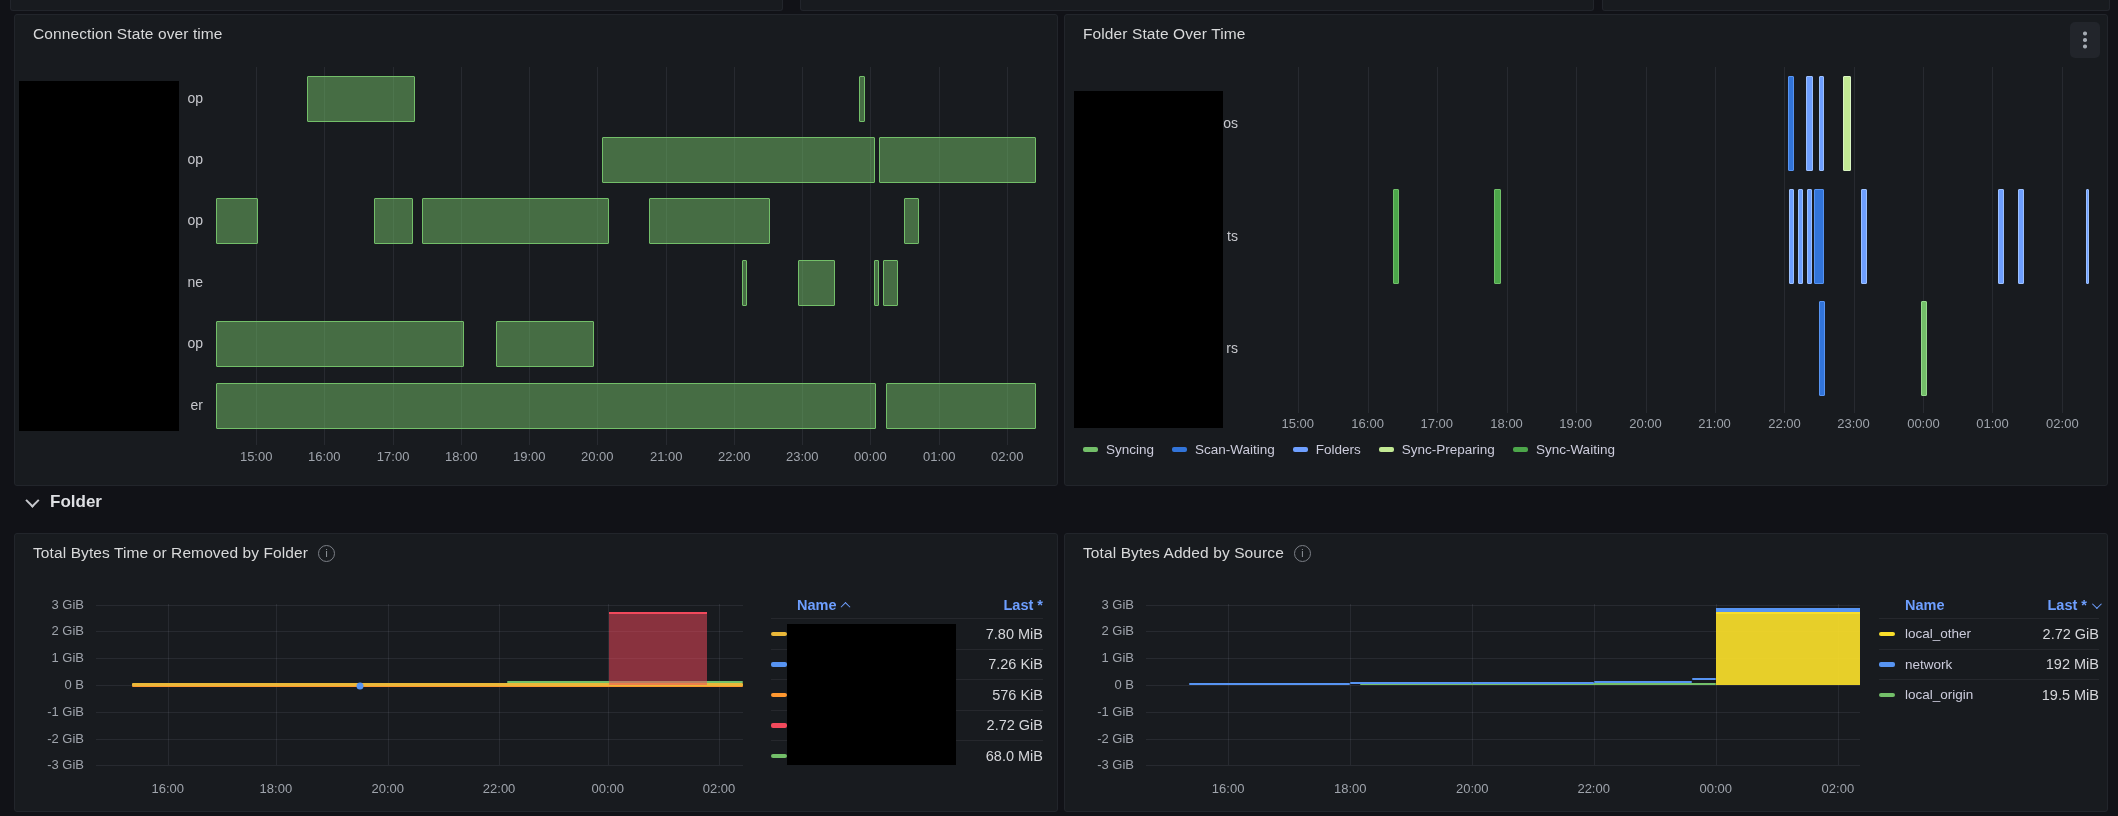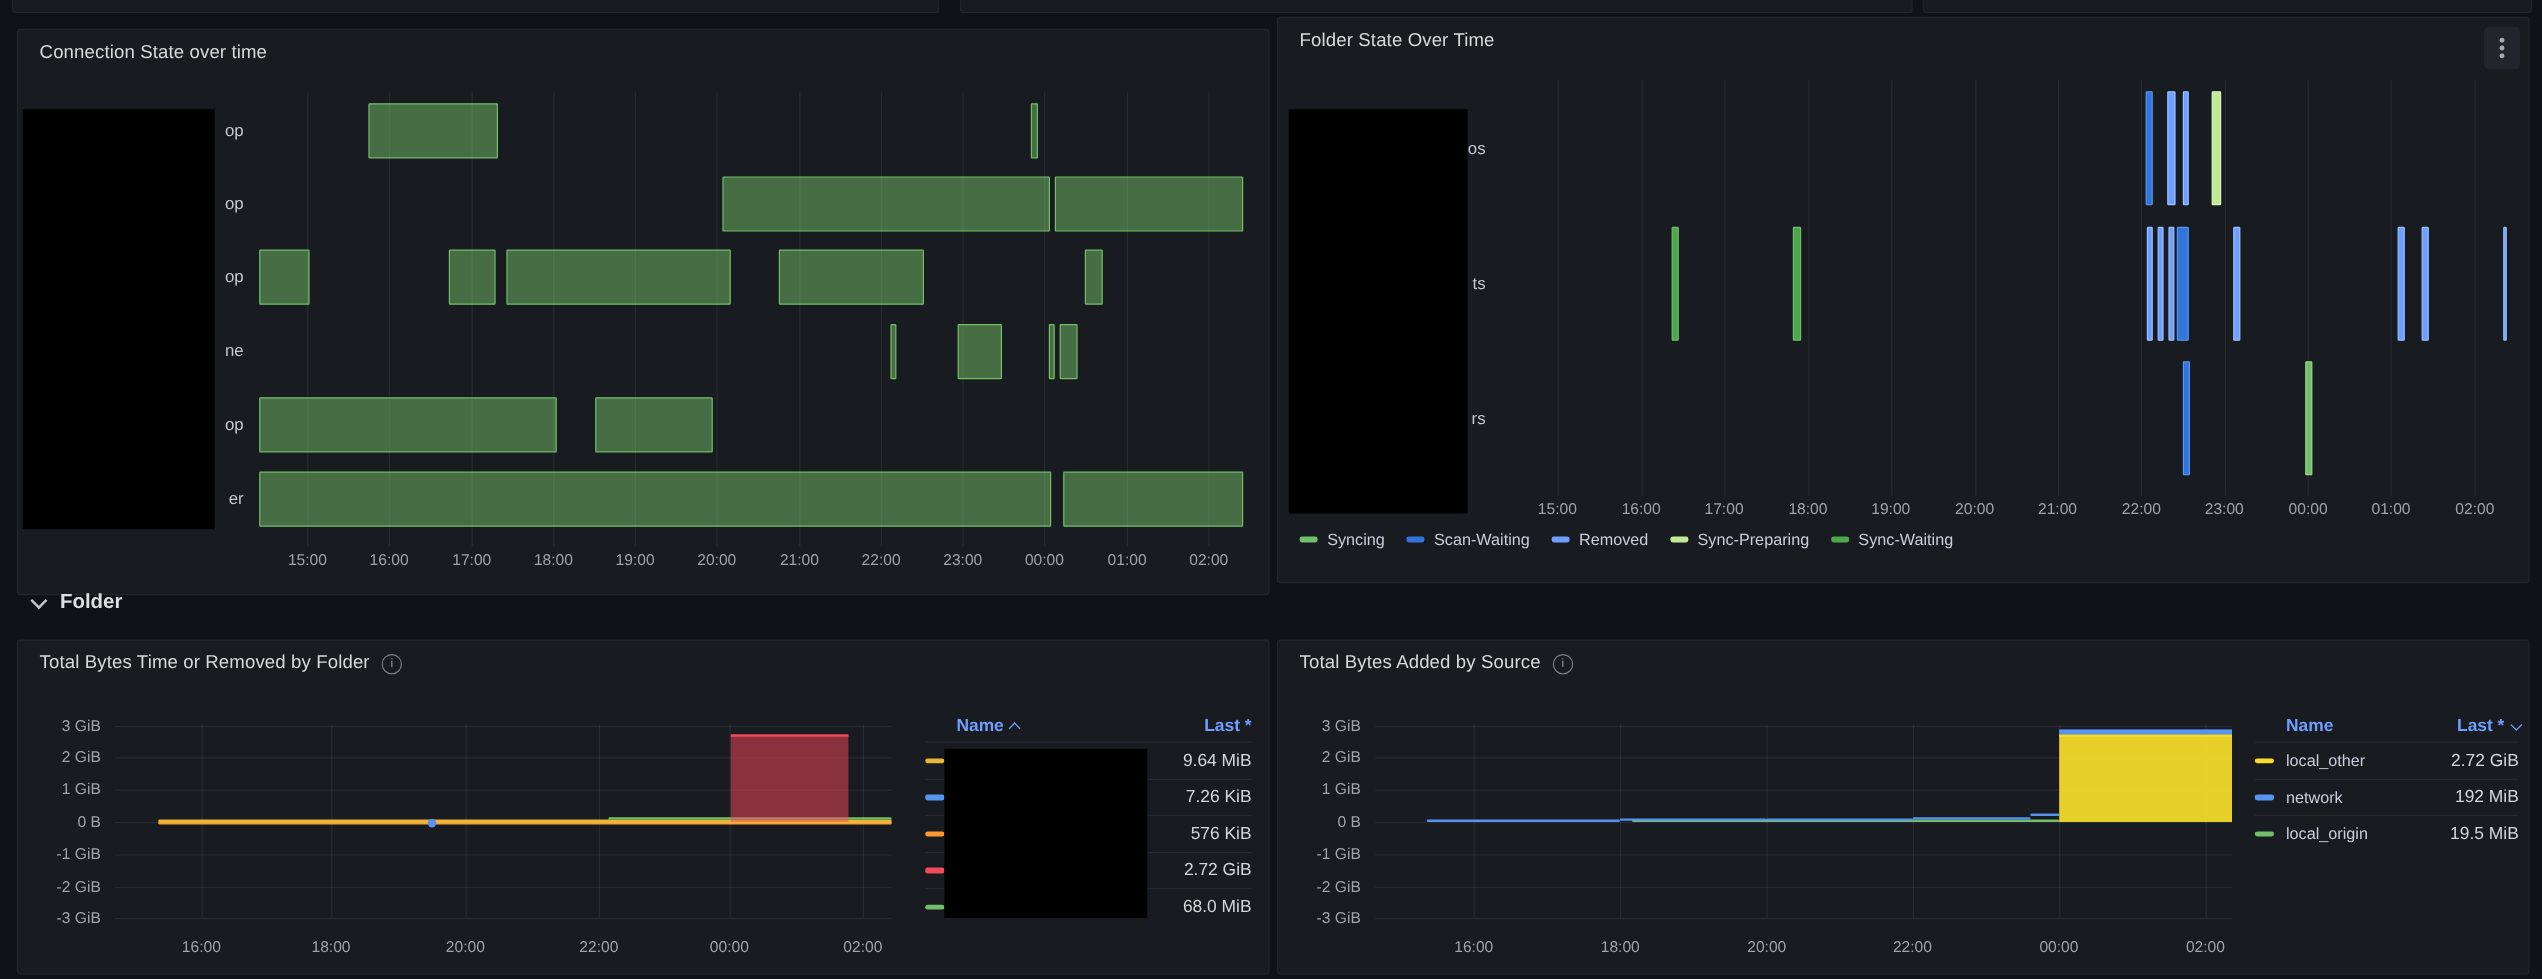--- a/index.html
+++ b/index.html
@@ -49,21 +49,21 @@
 </style>
 </head>
 <body>
 
 <div class="page">
 
   <div class="strip" style="left:10px;width:771px;"></div>
   <div class="strip" style="left:800px;width:792px;"></div>
   <div class="strip" style="left:1602px;width:506px;"></div>
 
-  <section class="panel" id="tl0" style="left:14px;top:24px;width:1042px;height:470px;">
+  <section class="panel" id="tl0" style="left:14px;top:14px;width:1042px;height:470px;">
     <div class="panel-title">
       <span>Connection State over time</span>
     </div>
     <div class="plot" style="left: 201px; top: 52px; width: 820px; height: 378px;">
         <div class="vgrid" style="left: 4.9%;"></div>
         <div class="vgrid" style="left: 13.2%;"></div>
         <div class="vgrid" style="left: 21.6%;"></div>
         <div class="vgrid" style="left: 29.9%;"></div>
         <div class="vgrid" style="left: 38.2%;"></div>
         <div class="vgrid" style="left: 46.5%;"></div>
@@ -169,21 +169,21 @@
         <div class="lg-item">
           <span class="chip" style="background: rgb(115, 191, 105);"></span>
           <span>Syncing</span>
         </div>
         <div class="lg-item">
           <span class="chip" style="background: rgb(50, 116, 217);"></span>
           <span>Scan-Waiting</span>
         </div>
         <div class="lg-item">
           <span class="chip" style="background: rgb(110, 159, 255);"></span>
-          <span>Removed</span>
+          <span>Folders</span>
         </div>
         <div class="lg-item">
           <span class="chip" style="background: rgb(194, 233, 148);"></span>
           <span>Sync-Preparing</span>
         </div>
         <div class="lg-item">
           <span class="chip" style="background: rgb(76, 166, 74);"></span>
           <span>Sync-Waiting</span>
         </div>
       </div>
@@ -238,21 +238,21 @@
             <span>Name</span>
             <span class="chev asc"></span>
           </span>
           <span class="hlast">
             <span>Last *</span>
           </span>
         </div>
         <div class="lt-row">
           <span class="chip" style="background: rgb(234, 184, 57);"></span>
           <span class="nm"></span>
-          <span class="val">9.64 MiB</span>
+          <span class="val">7.80 MiB</span>
         </div>
         <div class="lt-row">
           <span class="chip" style="background: rgb(87, 148, 242);"></span>
           <span class="nm"></span>
           <span class="val">7.26 KiB</span>
         </div>
         <div class="lt-row">
           <span class="chip" style="background: rgb(255, 152, 48);"></span>
           <span class="nm"></span>
           <span class="val">576 KiB</span>

